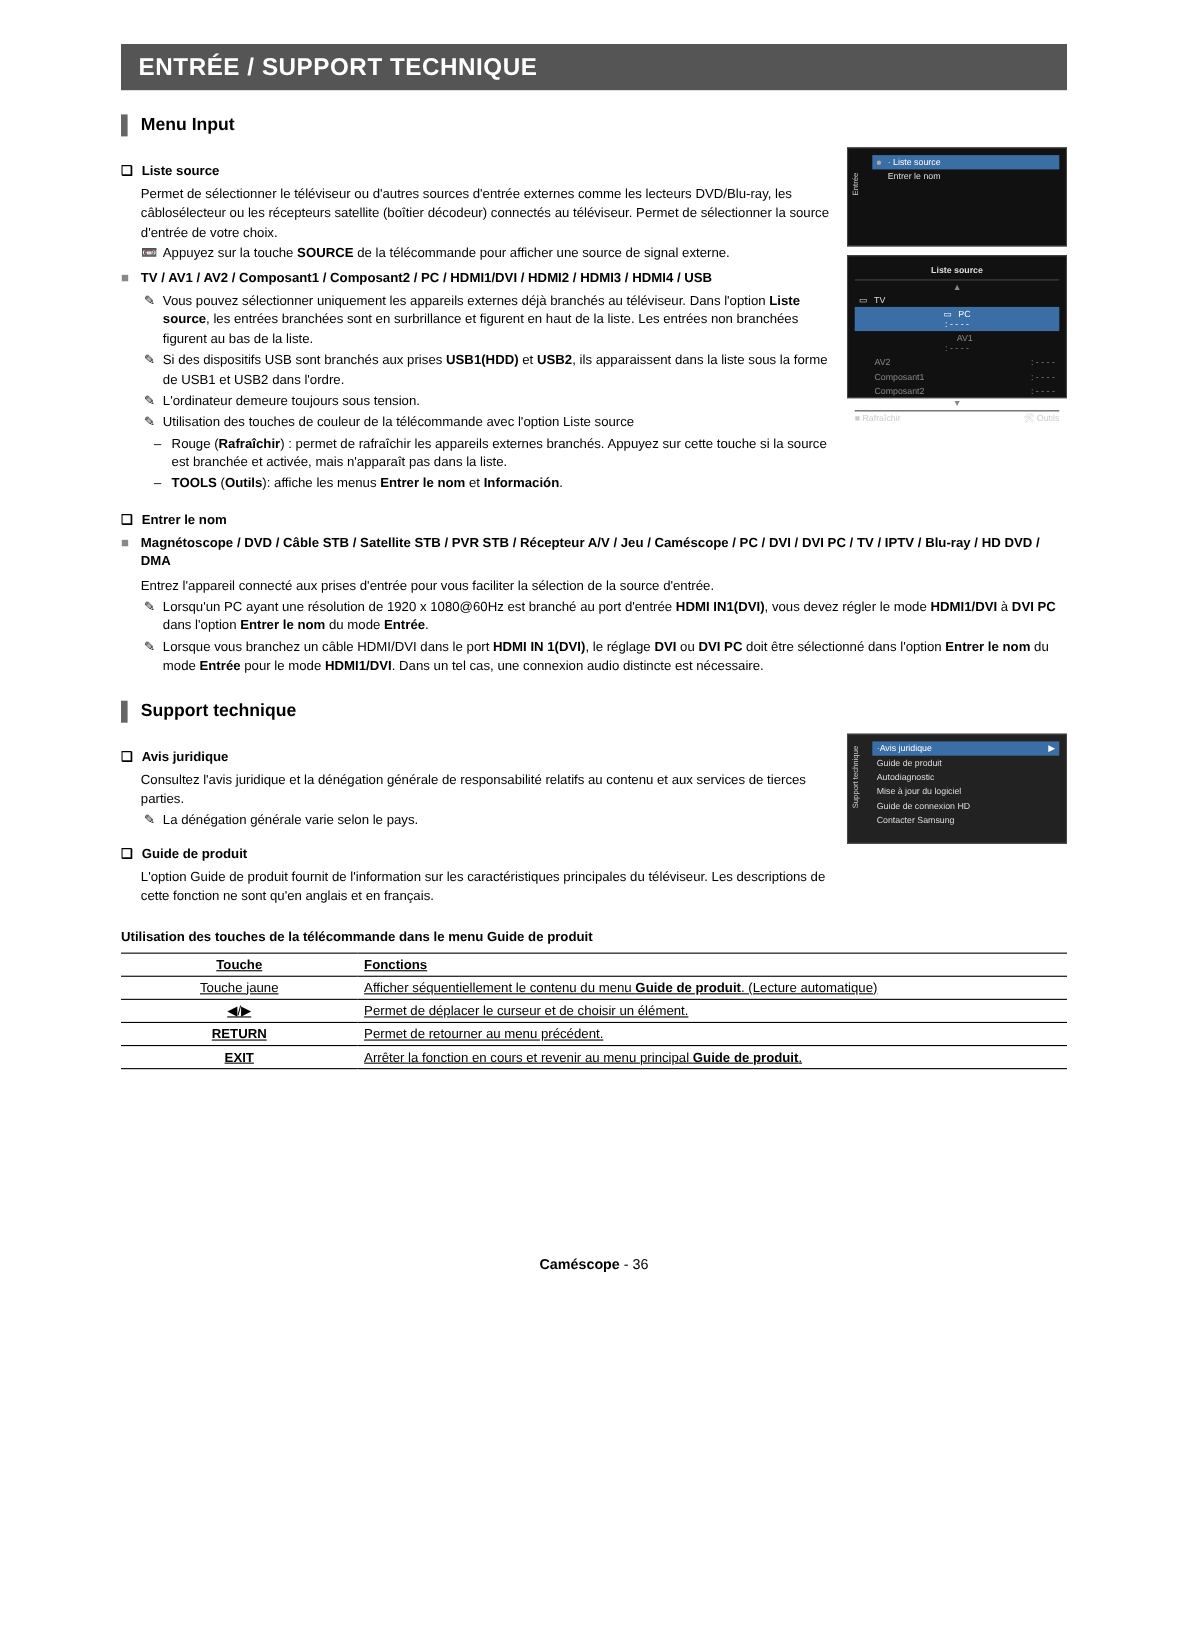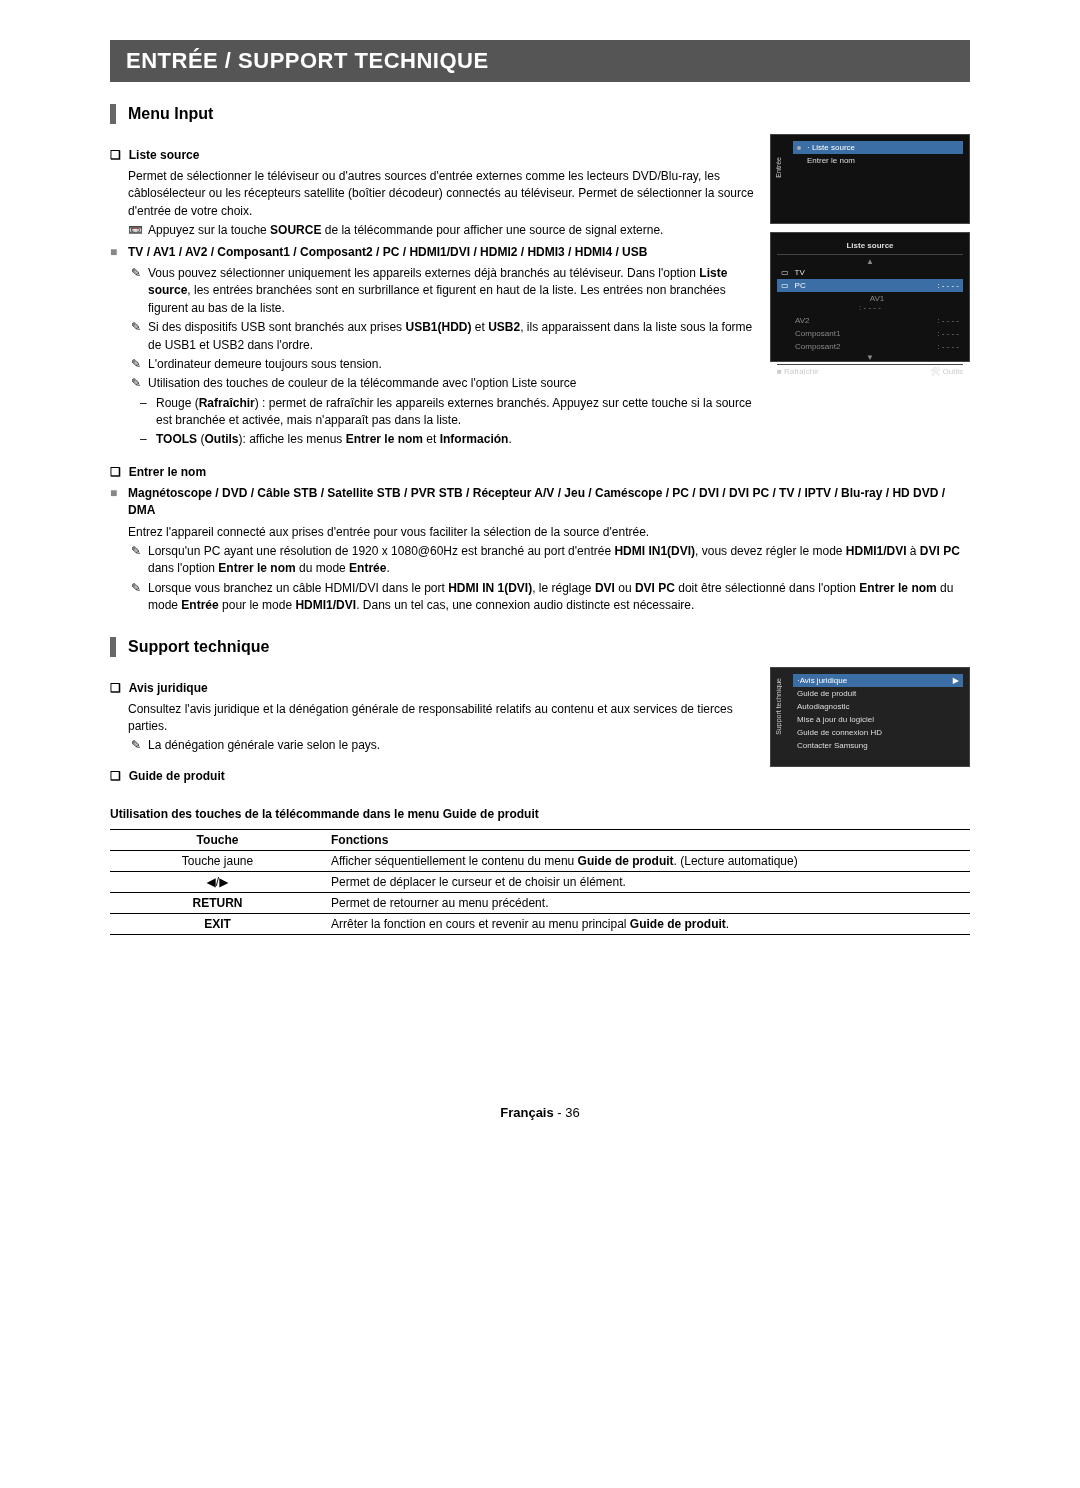--- a/index.html
+++ b/index.html
@@ -103,20 +103,21 @@
   .dash-list .dash { width:16px; flex-shrink:0; }
   b { font-weight: bold; }
   .table-h {
     font-weight: bold;
     margin: 18px 0 8px 0;
   }
   table {
     width: 100%;
     border-collapse: collapse;
     font-size: 12px;
+    text-decoration: underline;
   }
   th, td {
     border-top: 1px solid #000;
     border-bottom: 1px solid #000;
     padding: 3px 6px;
     text-align: left;
     vertical-align: top;
   }
   th.center, td.center { text-align: center; }
   th { font-weight: bold; }
@@ -218,21 +219,21 @@
         </div>
       </div>
       <div class="screenshot2">
         <div class="ss-title">Liste source</div>
         <div style="border-top:1px solid #444; margin:2px 0;"></div>
         <div style="text-align:center; color:#888;">▲</div>
         <div class="ss-row" style="justify-content:space-between;text-align:center;">
             <span><span style="margin-right:6px;">▭</span><span>TV</span></span>
             <span></span>
           </div>
-        <div class="ss-row hl" style="justify-content:space-between;">
+        <div class="ss-row hl" style="justify-content:space-between;flex-direction:column;">
             <span><span style="margin-right:6px;">▭</span><span>PC</span></span>
             <span>: - - - -</span>
           </div>
         <div class="ss-row" style="justify-content:space-between; color:#888;flex-direction:column;">
             <span style="padding-left:14px;">AV1</span>
             <span>: - - - -</span>
           </div>
         <div class="ss-row" style="justify-content:space-between; color:#888;gap:12px;">
             <span style="padding-left:14px;">AV2</span>
             <span>: - - - -</span>
@@ -296,20 +297,21 @@
         <div class="li">
           <span class="bul icon-note">✎</span>
           <span>La dénégation générale varie selon le pays.</span>
         </div>
       </div>
 
       <div class="item-h">
         <span class="chk">❏</span>
         <span>Guide de produit</span>
       </div>
+      <div class="para">L'option Guide de produit fournit de l'information sur les caractéristiques principales du téléviseur. Les descriptions de cette fonction ne sont qu'en anglais et en français.</div>
     </div>
     <div class="col-right">
       <div class="screenshot3" style="position:relative;">
         <span class="ss-side" style="left:4px; top:10px;">Support technique</span>
         <div style="margin-left:16px;">
           <div class="ss-row hl">
               <span>· </span>
               <span>Avis juridique</span>
               <span style="margin-left:auto;">▶</span>
             </div>
@@ -359,15 +361,15 @@
       <tr>
         <td class="center"><b>EXIT</b></td>
         <td>
           <span>Arrêter la fonction en cours et revenir au menu principal </span><b>Guide de produit</b><span>.</span>
         </td>
       </tr>
     </tbody>
   </table>
 
   <div class="footer">
-    <b>Français</b><span> - </span><span>36</span>
+    <b>Caméscope</b><span> - </span><span>36</span>
   </div>
 </div>
 
 </body></html>

